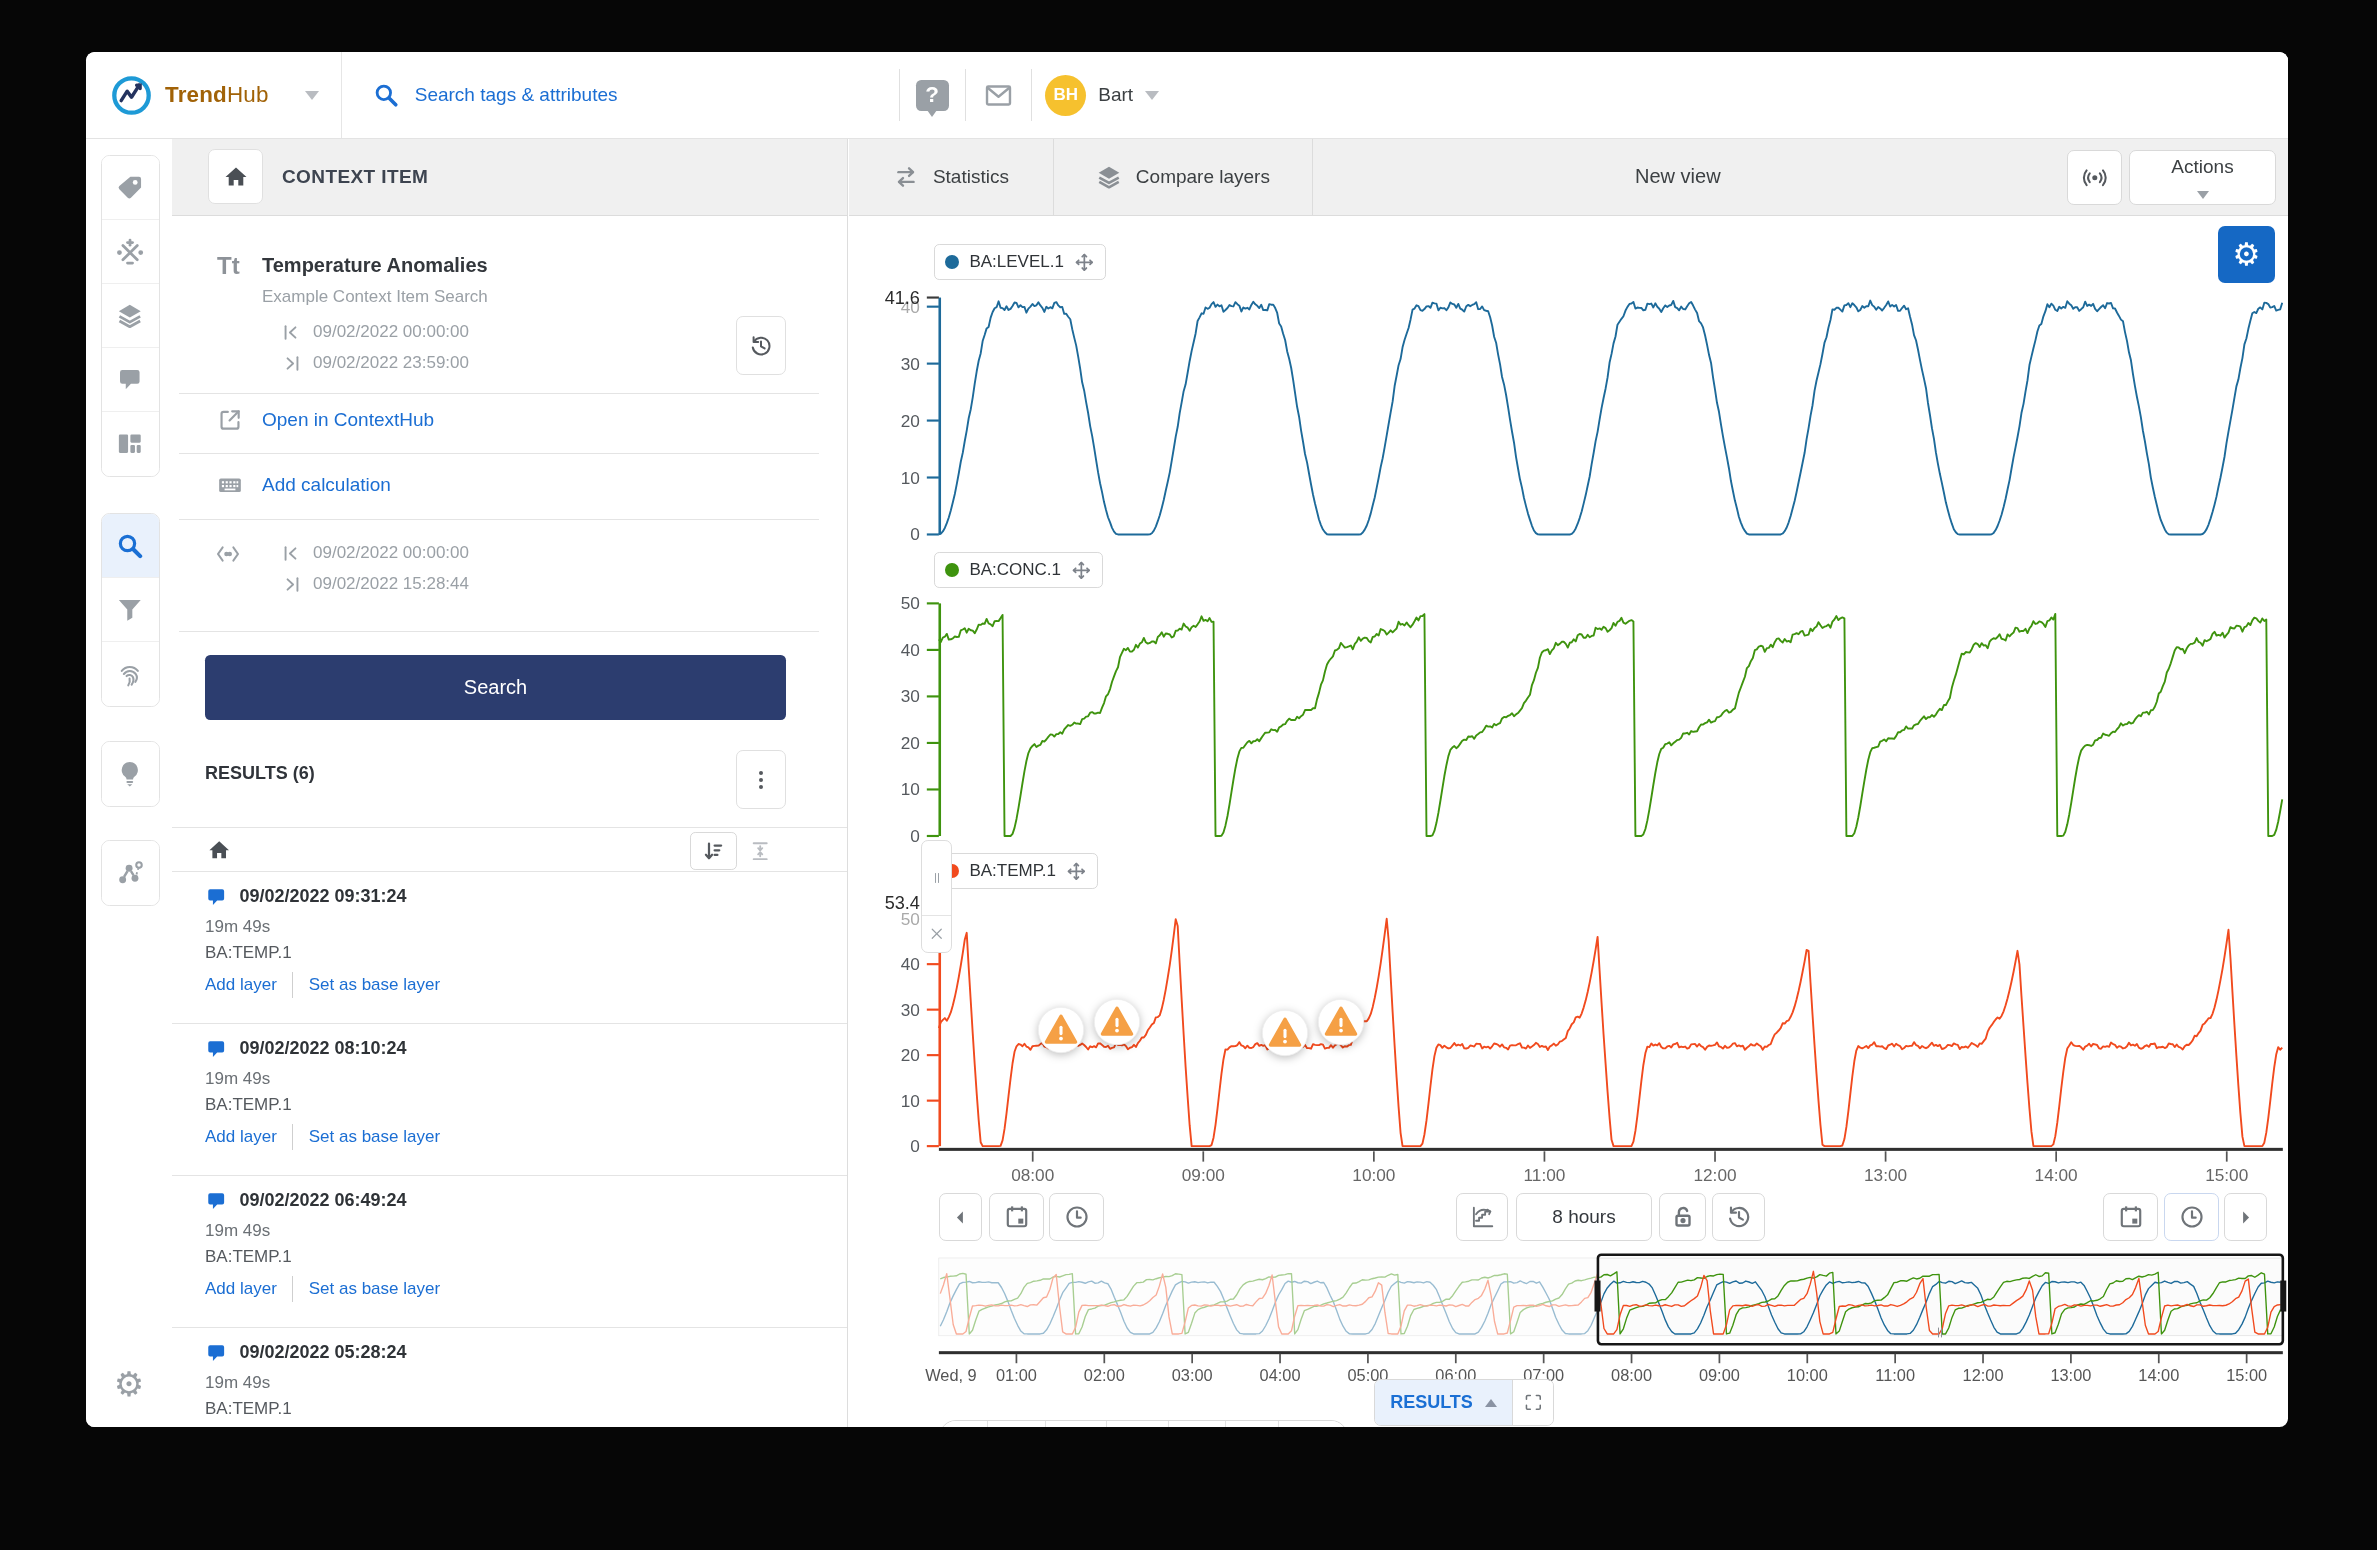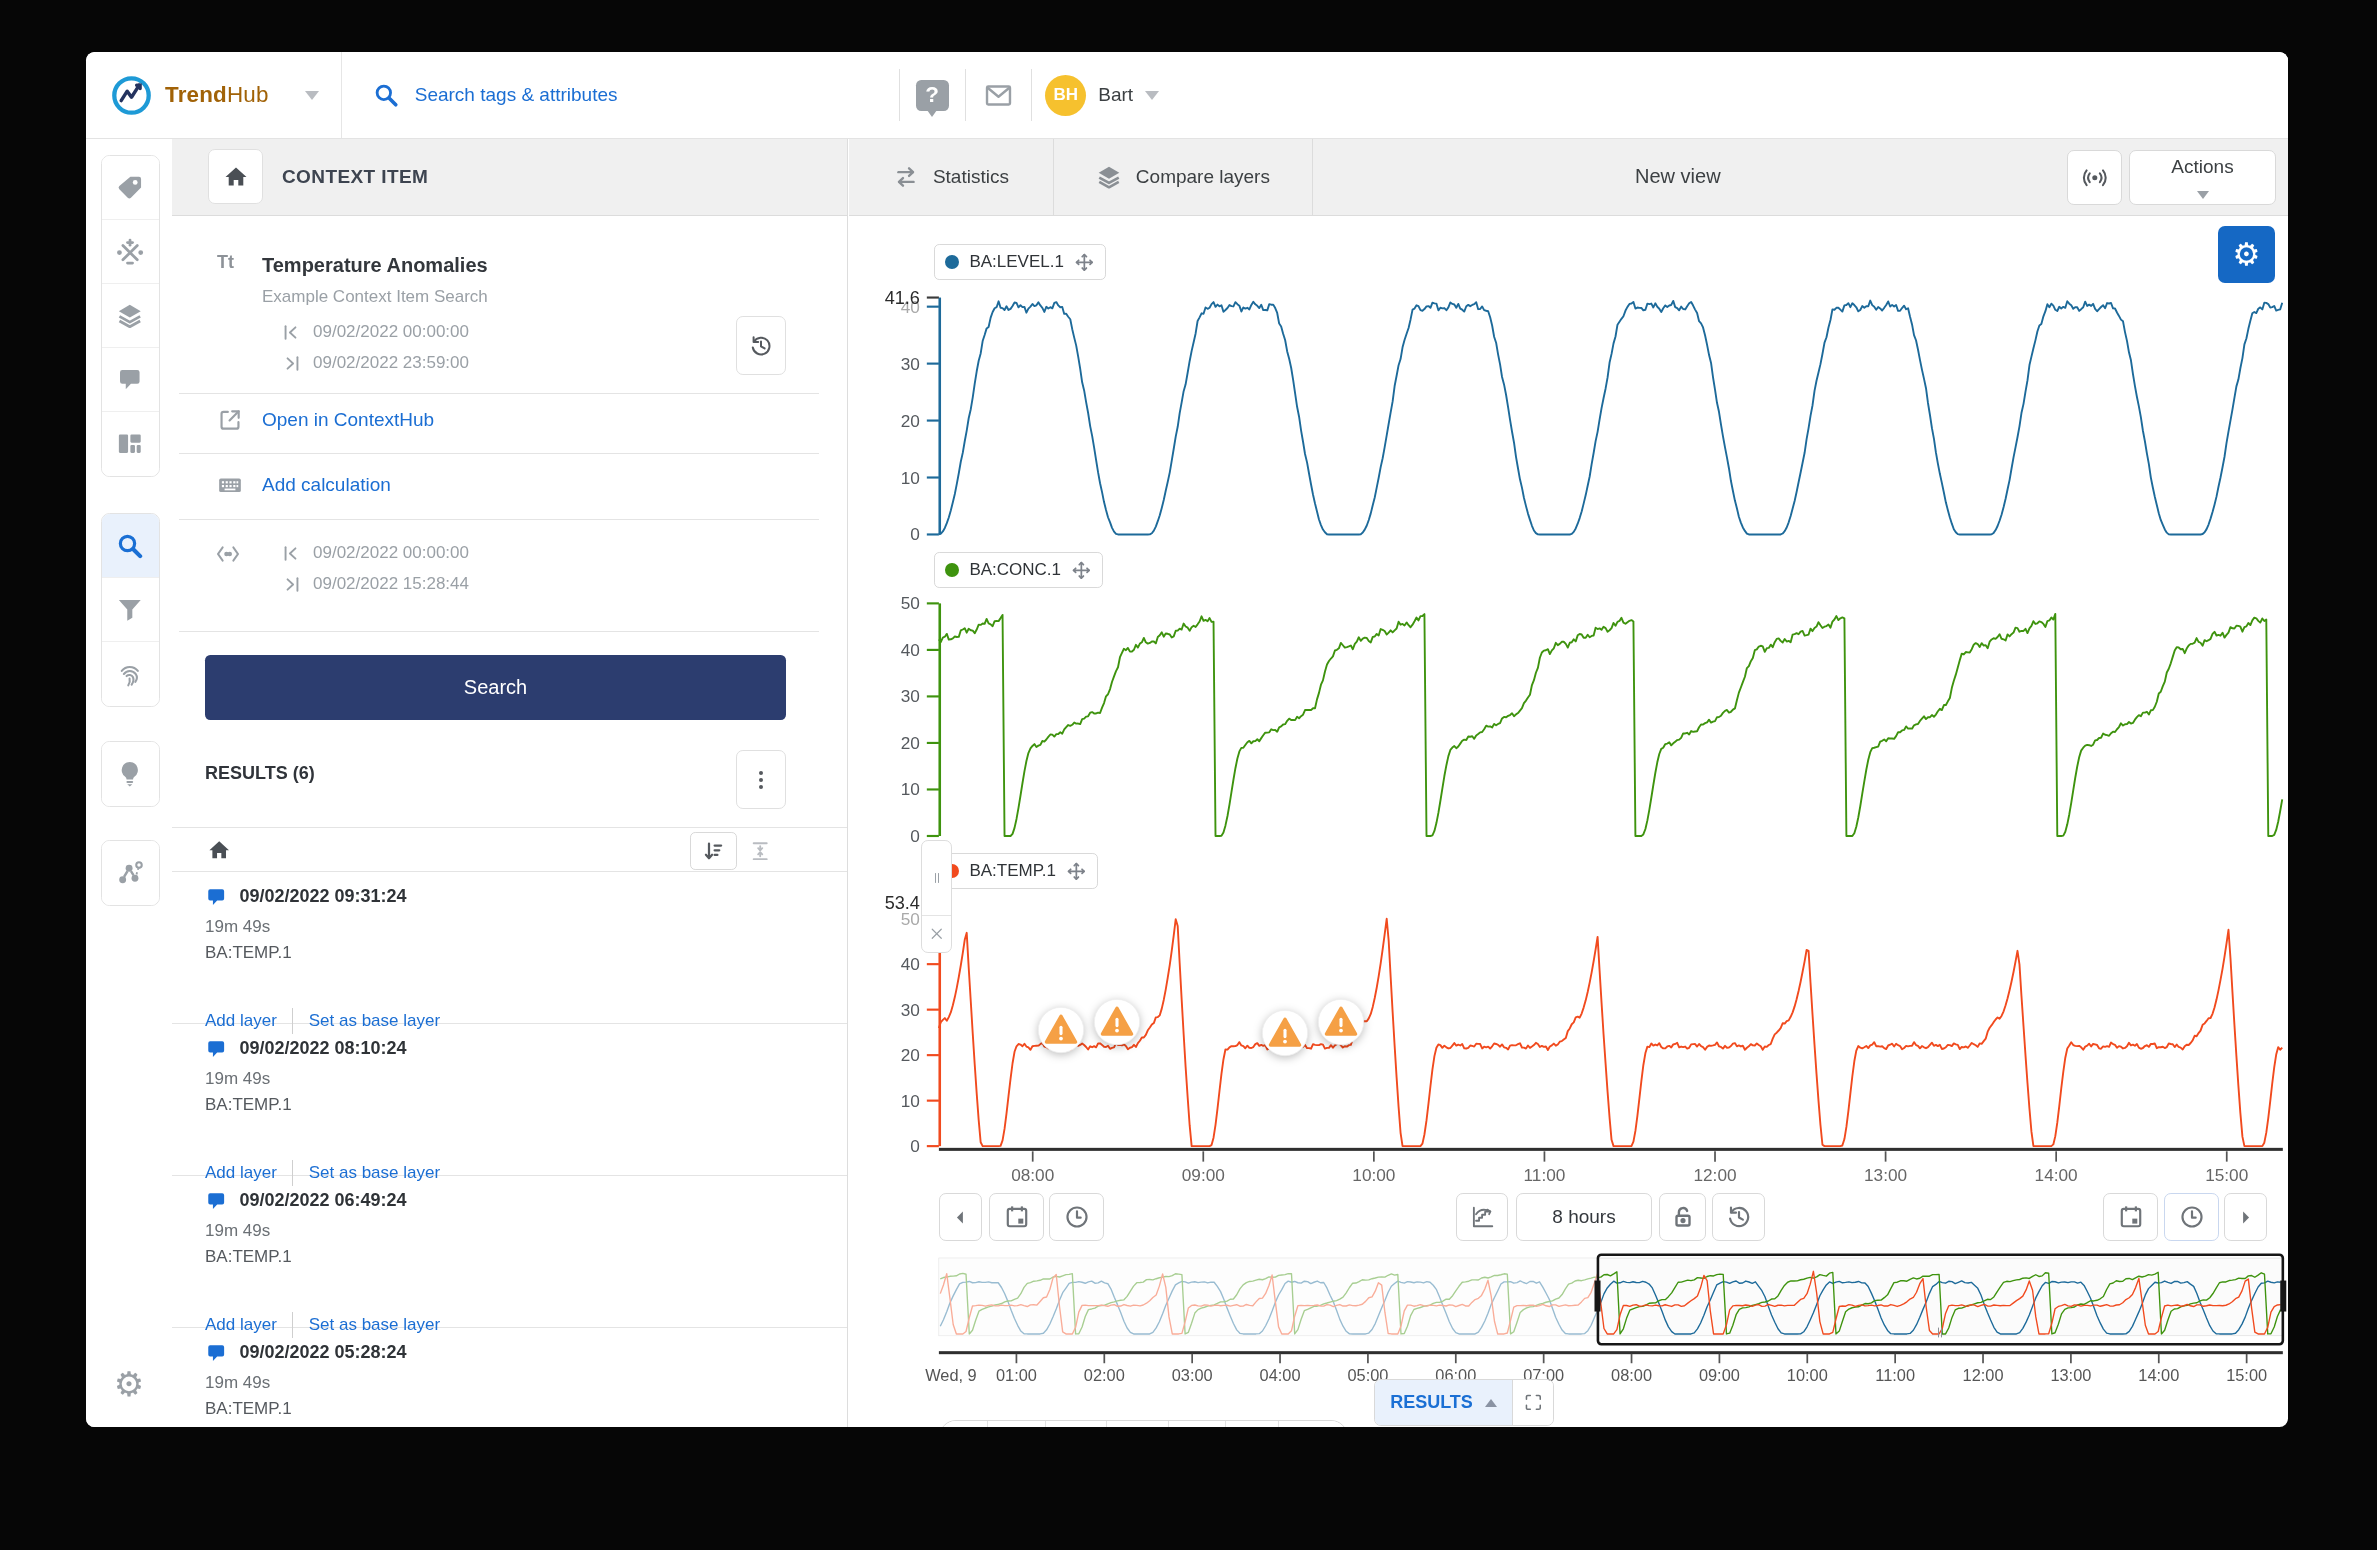--- a/index.html
+++ b/index.html
@@ -36,21 +36,21 @@
   .rail-btn:last-child{border-bottom:none;}
   .rail-btn.active{background:#e9f1fc;color:#1a6fd4;}
   .rail-btn .i{width:27.6px;height:27.6px;}
   .rail-gear{position:absolute;left:14.6px;top:1216px;width:57px;height:60px;display:flex;align-items:center;justify-content:center;color:#9aa0a6;font-size:34px;}
   
   .panel{position:absolute;left:86px;top:86px;width:676px;height:1289px;background:#fff;border-right:0.9px solid #ddd;box-sizing:border-box;z-index:20;}
   .panel-header{position:absolute;left:0;top:0;width:100%;height:78px;background:#f0f0f0;border-bottom:0.9px solid #dcdcdc;box-sizing:border-box;}
   .home-card{position:absolute;left:36px;top:11.2px;width:53px;height:53px;background:#fff;border:0.9px solid #e0e0e0;border-radius:6.9px;display:flex;align-items:center;justify-content:center;color:#4a4f55;}
   .home-card .i{width:24px;height:24px;}
   .panel-title{position:absolute;left:110px;top:0;height:78px;display:flex;align-items:center;font-size:19px;font-weight:700;color:#3d4450;letter-spacing:0.4px;}
-  .tt-icon{position:absolute;left:45px;top:114px;font-size:18px;font-weight:700;color:#8d9298;}
+  .tt-icon{position:absolute;left:45px;top:114px;font-size:24px;font-weight:700;color:#8d9298;}
   .ci-title{position:absolute;left:90px;top:116px;font-size:20px;font-weight:600;color:#33373c;}
   .ci-sub{position:absolute;left:90px;top:149px;font-size:17px;color:#9aa0a6;}
   .timerow{position:absolute;left:110px;display:flex;align-items:center;gap:12px;color:#9aa0a6;font-size:17px;}
   .timerow .i{width:19px;height:19px;color:#9aa0a6;}
   .sq-btn{position:absolute;background:#fff;border:0.9px solid #e0e0e0;border-radius:6.9px;display:flex;align-items:center;justify-content:center;color:#55595e;}
   .sq-btn .i{width:24px;height:24px;}
   .p-divider{position:absolute;left:6.9px;right:28px;height:0.9px;background:#e4e4e4;}
   .p-link{position:absolute;display:flex;align-items:center;gap:19px;font-size:19px;color:#1b6ed3;}
   .p-link .i{width:26px;height:26px;color:#9aa0a6;}
   .dur-icon{position:absolute;left:43px;width:26px;height:26px;color:#9aa0a6;}
@@ -63,21 +63,21 @@
   .rt-btn.sel{border-color:#d9d9d9;background:#fff;}
   .rt-btn.dim{color:#b9bcc1;}
   .rt-btn .i{width:22.4px;height:22.4px;}
   .results-list{position:absolute;left:0;top:734px;width:100%;height:555px;overflow:hidden;}
   .result{position:relative;height:152px;border-bottom:0.9px solid #e4e4e4;box-sizing:border-box;}
   .r-ts{position:absolute;left:33px;top:13.8px;display:flex;align-items:center;gap:12px;}
   .r-ts .i{width:22.4px;height:22.4px;color:#1b6ed3;}
   .r-time{font-size:18px;font-weight:700;color:#2f3337;}
   .r-dur{position:absolute;left:33px;top:45px;font-size:17px;color:#6b7075;}
   .r-tag{position:absolute;left:33px;top:71px;font-size:17px;color:#55595e;}
-  .r-links{position:absolute;left:33px;top:100px;display:flex;align-items:center;gap:15.5px;font-size:17px;color:#1b6ed3;margin-top:36px;}
+  .r-links{position:absolute;left:33px;top:100px;display:flex;align-items:center;gap:15.5px;font-size:17px;color:#1b6ed3;}
   .r-links .vsep{width:0.9px;height:26px;background:#cfcfcf;}
   
   .vhandle{position:absolute;left:835px;top:788px;width:29px;z-index:40;border:0.9px solid #ddd;border-radius:6.9px;background:#fff;overflow:hidden;}
   .vh-cell{display:flex;align-items:center;justify-content:center;color:#9aa0a6;}
   .vh-grip{height:74px;border-bottom:0.9px solid #e4e4e4;}
   .vh-close{height:36px;font-size:17px;}
   .vh-grip .i{width:12px;height:26px;}
   .vh-close .i{width:15.5px;height:15.5px;}
   
   .view-header{position:absolute;left:763px;top:86px;width:1439px;height:78px;background:#f0f0f0;border-bottom:0.9px solid #dcdcdc;box-sizing:border-box;z-index:10;}

